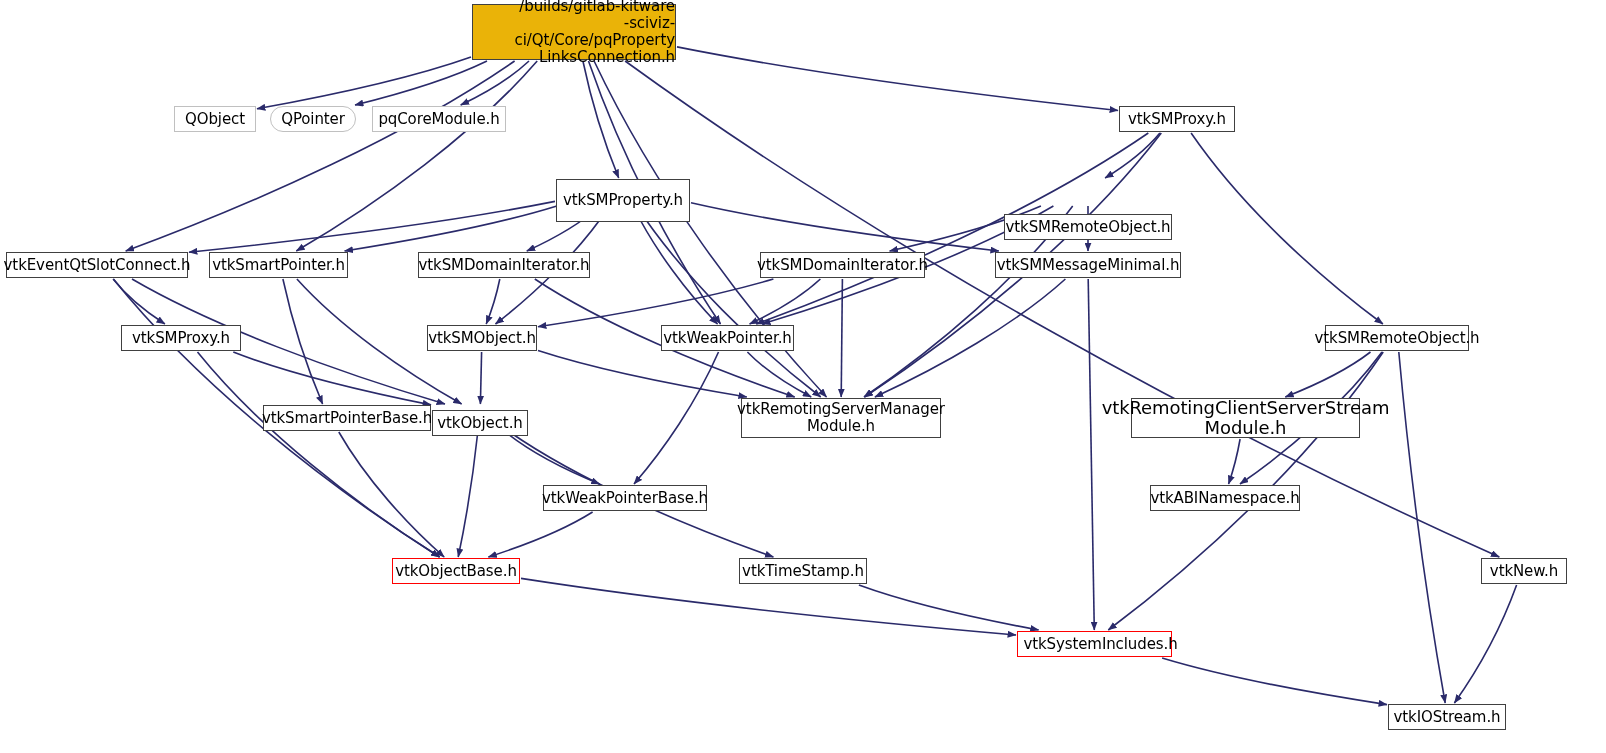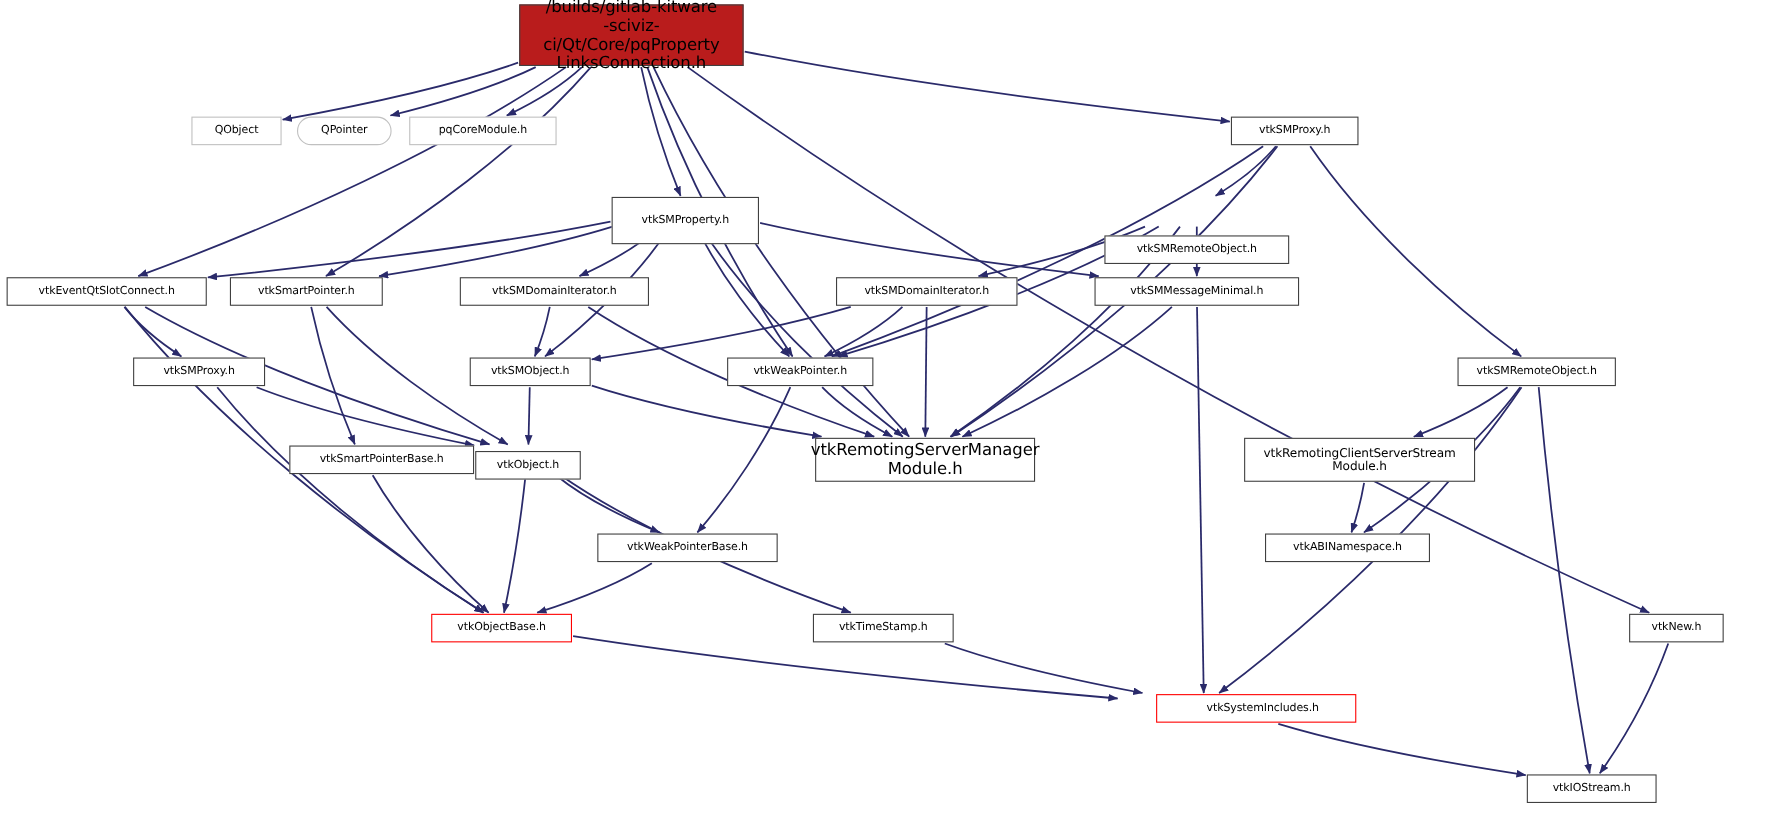--- a/index.html
+++ b/index.html
@@ -26,28 +26,29 @@
   .node {
     position: absolute;
     box-sizing: border-box;
     display: flex;
     align-items: center;
     justify-content: center;
     text-align: center;
     background: #ffffff;
     border: 1px solid #404040;
     color: #000000;
-    font-size: 10px;
+    font-size: 15px;
     line-height: 1.12;
     white-space: pre-line;
     letter-spacing: -0.1px;
   }
   .node.root {
-    background: #b91c1c;
+    background: #eab308;
     border: 1px solid #404040;
+    text-align: right;
   }
   .node.thin {
     border: 1px solid #c0c0c0;
   }
   .node.red {
     border: 1px solid #ff0000;
   }
 </style>
 </head>
 <body>
@@ -135,23 +136,23 @@
       <div class="node" style="left: 760px; top: 252px; width: 165px; height: 26px;">vtkSMDomainIterator.h</div>
       <div class="node" style="left: 995px; top: 252px; width: 186px; height: 26px;">vtkSMMessageMinimal.h</div>
       <div class="node" style="left: 121px; top: 325px; width: 120px; height: 26px;">vtkSMProxy.h</div>
       <div class="node" style="left: 427px; top: 325px; width: 110px; height: 26px;">vtkSMObject.h</div>
       <div class="node" style="left: 661px; top: 325px; width: 133px; height: 26px;">vtkWeakPointer.h</div>
       <div class="node" style="left: 1325px; top: 325px; width: 144px; height: 26px;">vtkSMRemoteObject.h</div>
       <div class="node" style="left: 243px; top: 405px; width: 168px; height: 26px; margin-left: 20px;">vtkSmartPointerBase.h</div>
       <div class="node" style="left: 432px; top: 410px; width: 96px; height: 26px;">vtkObject.h</div>
       <div class="node" style="left: 741px; top: 398px; width: 200px; height: 40px; font-size: 15px;">vtkRemotingServerManager
 Module.h</div>
-      <div class="node" style="left: 1131px; top: 398px; width: 210px; height: 40px; font-size: 11px;">vtkRemotingClientServerStream
+      <div class="node" style="left: 1131px; top: 398px; width: 229px; height: 40px; font-size: 18px;">vtkRemotingClientServerStream
 Module.h</div>
       <div class="node" style="left: 543px; top: 485px; width: 164px; height: 26px;">vtkWeakPointerBase.h</div>
       <div class="node" style="left: 1150px; top: 485px; width: 150px; height: 26px;">vtkABINamespace.h</div>
       <div class="node red" style="left: 392px; top: 558px; width: 128px; height: 26px;">vtkObjectBase.h</div>
       <div class="node" style="left: 739px; top: 558px; width: 128px; height: 26px;">vtkTimeStamp.h</div>
       <div class="node" style="left: 1481px; top: 558px; width: 86px; height: 26px;">vtkNew.h</div>
-      <div class="node red" style="left: 1051px; top: 631px; width: 182px; height: 26px; padding-left: 12px;">vtkSystemIncludes.h</div>
+      <div class="node red" style="left: 1017px; top: 631px; width: 155px; height: 26px; padding-left: 12px;">vtkSystemIncludes.h</div>
       <div class="node" style="left: 1388px; top: 704px; width: 118px; height: 26px;">vtkIOStream.h</div>
     </div>
 </div>
 
 </body></html>

